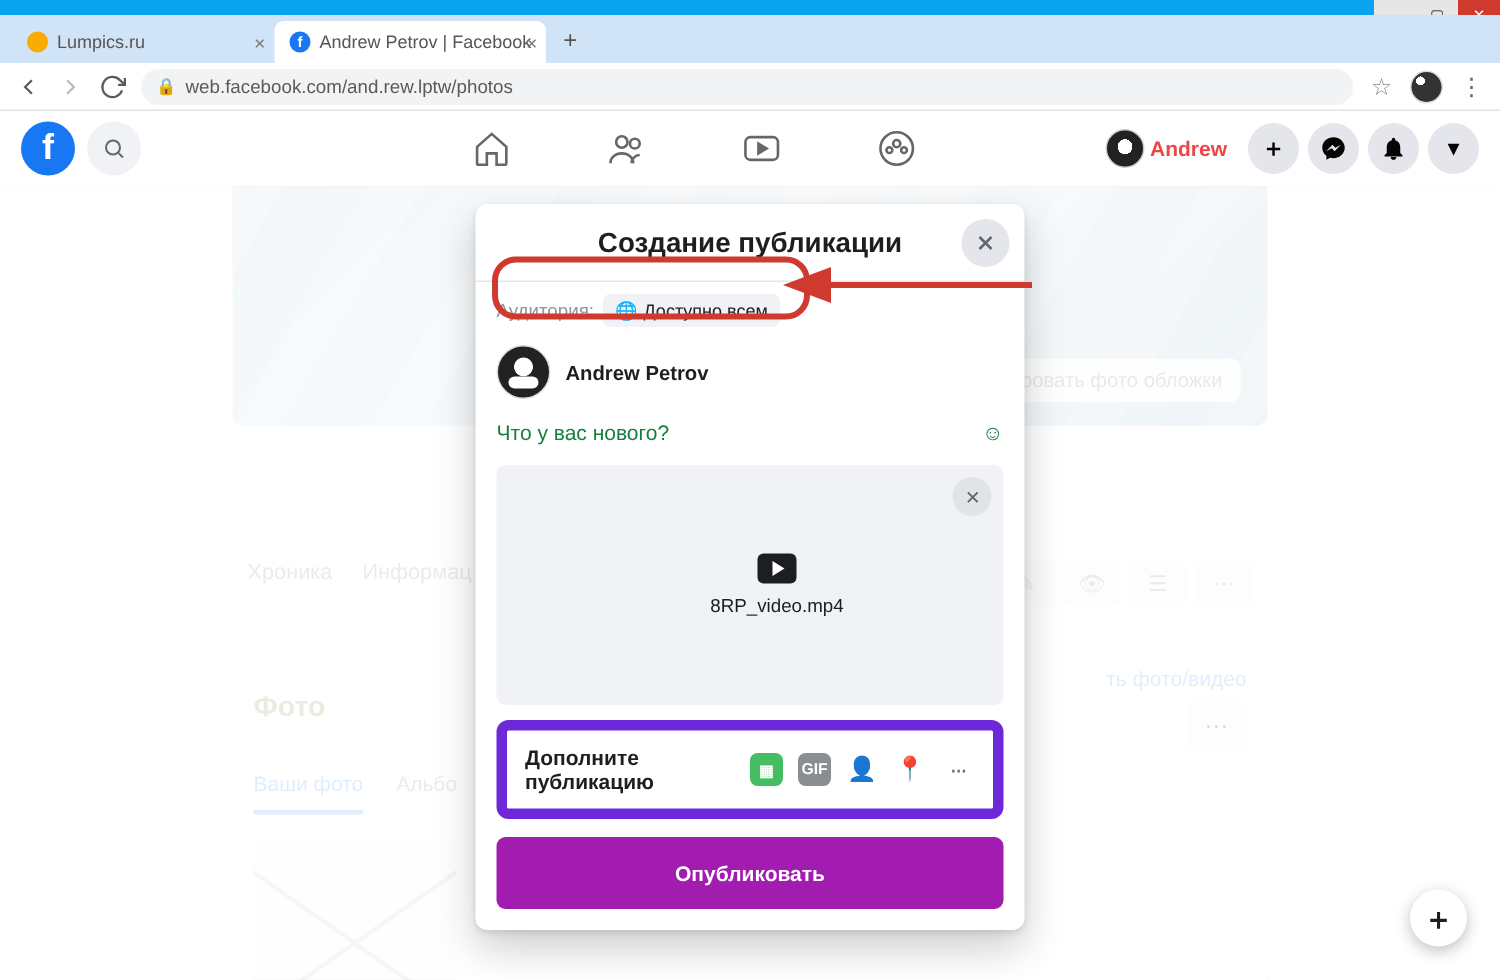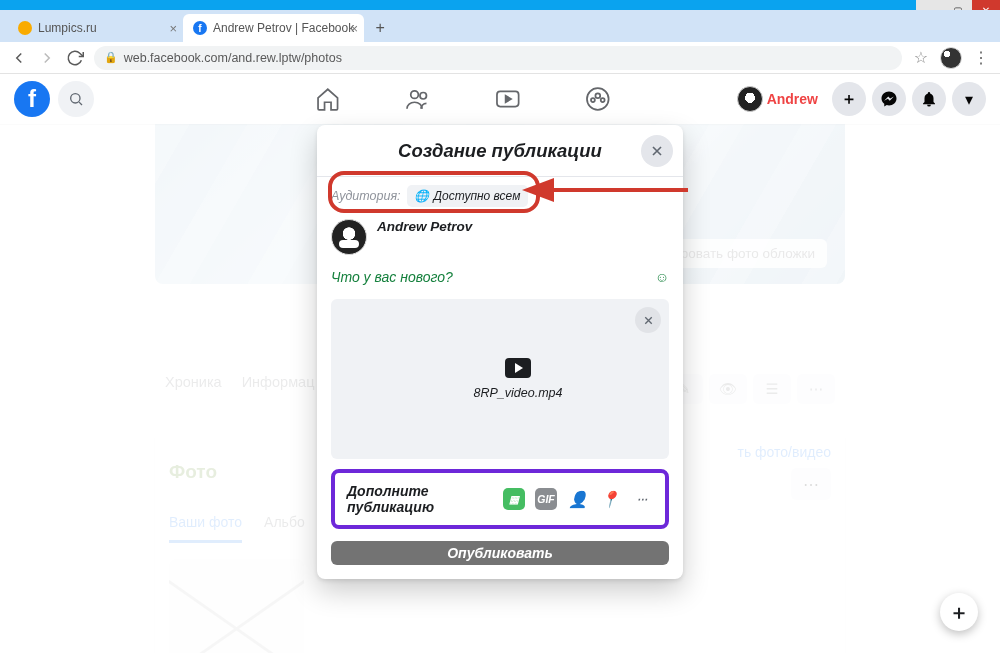--- a/index.html
+++ b/index.html
@@ -58,43 +58,43 @@
 .card-head h3 { font-size: 19px; color: #4d7c0f; font-weight: 700; }
 .card-head .add { color: #1877f2; font-size: 14px; }
 .card-head .ghost { width: 40px; height: 32px; border-radius: 5px; background: #f0f2f5; display:flex; align-items:center; justify-content:center;}
 .subtabs { display: flex; gap: 22px; margin-top: 14px; font-size: 14px; color: #65676b; }
 .subtabs .active { color: #1877f2; border-bottom: 3px solid #1877f2; padding-bottom: 10px; }
 .thumb { width: 135px; height: 135px; margin-top: 16px; background: #f3f3f3; border-radius: 8px; position: relative; overflow: hidden; }
 .thumb::after { content:""; position:absolute; inset:0; background: linear-gradient(35deg, transparent 48%, #bbb 48.5%, #bbb 49.5%, transparent 50%), linear-gradient(-35deg, transparent 48%, #bbb 48.5%, #bbb 49.5%, transparent 50%); }
 
 
 .overlay { position: absolute; inset: 0; background: rgba(255,255,255,.78); z-index: 10; }
-.modal { position: absolute; left: 50%; transform: translateX(-50%); top: 1px; width: 366px; background: #fff; border-radius: 8px; box-shadow: 0 12px 28px rgba(0,0,0,.2), 0 2px 4px rgba(0,0,0,.1); z-index: 20; font-style: italic; }
+.modal { position: absolute; left: 50%; transform: translateX(-50%); top: 12px; width: 366px; background: #fff; border-radius: 8px; box-shadow: 0 12px 28px rgba(0,0,0,.2), 0 2px 4px rgba(0,0,0,.1); z-index: 20; }
 .m-head { height: 52px; display: flex; align-items: center; justify-content: center; position: relative; border-bottom: 1px solid #e4e6eb; }
 .m-head h2 { font-size: 18.5px; font-weight: 700; color: #1c1e21; }
 .m-close { position: absolute; right: 10px; width: 32px; height: 32px; border-radius: 50%; background: #e4e6eb; display: flex; align-items: center; justify-content: center; color: #606770; }
 .m-aud { padding: 8px 14px 10px; display: flex; align-items: center; gap: 6px; font-size: 12.5px; color: #90949c; }
 .aud-pill { background: #f0f2f5; border-radius: 5px; padding: 4px 8px; display: flex; align-items: center; gap: 4px; color: #1c1e21; font-size: 12px; font-weight: 500; }
-.m-user { padding: 2px 14px 6px; display: flex; gap: 10px; }
+.m-user { padding: 2px 14px 6px; display: flex; align-items: center; gap: 10px; }
 .m-user .av { width: 36px; height: 36px; border-radius: 50%; background: #222 radial-gradient(circle at 50% 40%, #fff 6px, transparent 6.5px); border:1px solid #ddd; position:relative;}
 .m-user .av::after{content:"";position:absolute;left:20%;right:20%;bottom:18%;height:8px;background:#fff;border-radius:4px;}
 .m-user .nm { font-weight: 600; font-size: 13.5px; color: #1c1e21; }
 .m-text { padding: 8px 14px; display: flex; justify-content: space-between; align-items: center; }
 .m-text span { color: #15803d; font-size: 14px; }
 .emoji { color: #bec3c9; }
 .m-media { margin: 6px 14px; height: 160px; background: #f0f2f5; border-radius: 6px; position: relative; display: flex; flex-direction: column; align-items: center; justify-content: center; gap: 8px; padding-left: 36px; }
 .m-media .rm { position: absolute; top: 8px; right: 8px; width: 26px; height: 26px; border-radius: 50%; background: #e1e3e7; display: flex; align-items: center; justify-content: center; color: #606770; }
 .play { width: 26px; height: 20px; background: #1c1e21; border-radius: 4px; display: flex; align-items: center; justify-content: center; }
 .play::after { content: ""; border-left: 8px solid #fff; border-top: 5px solid transparent; border-bottom: 5px solid transparent; margin-left: 2px; }
 .fname { font-size: 12.5px; color: #1c1e21; }
-.m-enh { margin: 10px 14px 0; border: 4px solid #6d28d9; border-radius: 8px; padding: 10px 12px; display: flex; align-items: center; }
+.m-enh { margin: 10px 14px 0; border: 7px solid #6d28d9; border-radius: 8px; padding: 10px 12px; display: flex; align-items: center; }
 .m-enh span { font-size: 14px; font-weight: 600; color: #1c1e21; }
 .enh-icons { margin-left: auto; display: flex; gap: 10px; align-items: center; }
 .enh-i { width: 22px; height: 22px; border-radius: 5px; display: flex; align-items: center; justify-content: center; font-weight: 600; font-size: 10.5px; }
-.m-sub { margin: 12px 14px 14px; height: 24px; background: #737373; color: #fff; border-radius: 6px; display: flex; align-items: center; justify-content: center; font-weight: 600; font-size: 14px; }
+.m-sub { margin: 12px 14px 14px; height: 48px; background: #a21caf; color: #fff; border-radius: 6px; display: flex; align-items: center; justify-content: center; font-weight: 600; font-size: 14px; }
 
 
 .highlight { position: absolute; border: 4px solid #d0392d; border-radius: 16px; z-index: 30; pointer-events: none; }
 .arrow { position: absolute; z-index: 30; pointer-events:none; }
 .arrow svg { overflow: visible; }
 
 
 .fab { position: absolute; right: 22px; bottom: 22px; width: 38px; height: 38px; border-radius: 50%; background: #fff; box-shadow: 0 3px 10px rgba(0,0,0,.25); display: flex; align-items: center; justify-content: center; font-size: 20px; color: #1c1e21; z-index: 50; }
 
 .svg-ic { width: 22px; height: 22px; }

